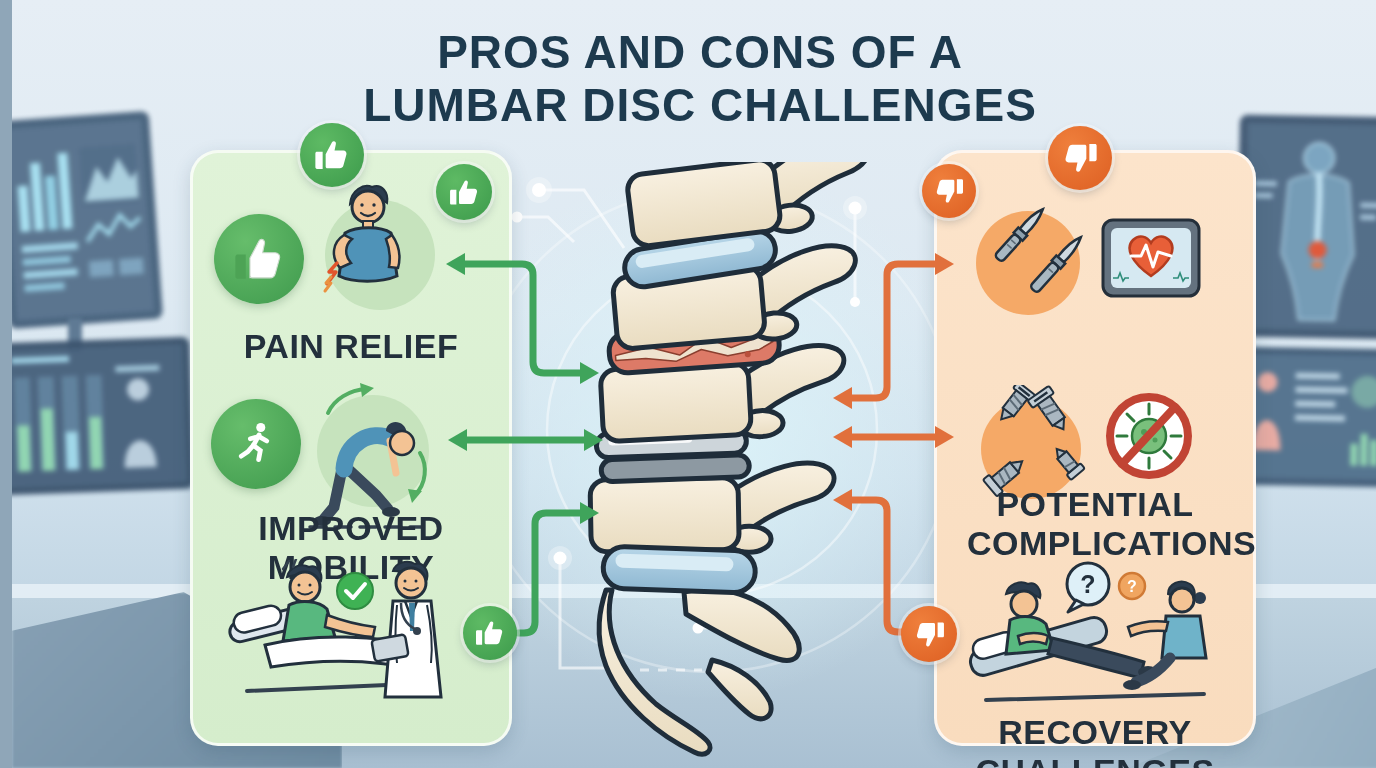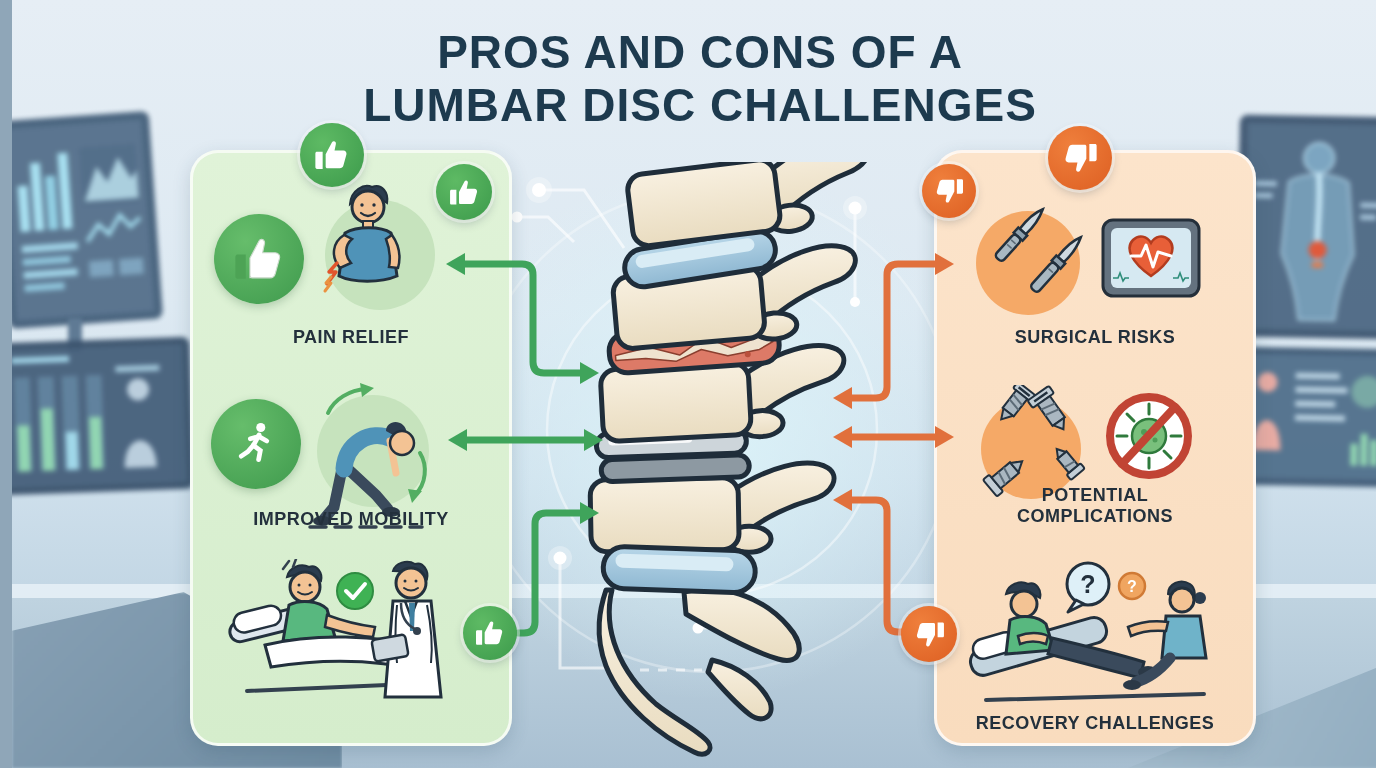--- a/index.html
+++ b/index.html
@@ -30,21 +30,21 @@
   .connectors{z-index:6;}
   
   .title{position:absolute;left:0;top:26px;width:1376px;text-align:center;z-index:7;
          color:#1d3a4e;font-weight:bold;font-size:46px;line-height:1.16;letter-spacing:1px;margin:0;}
   
   .panel{position:absolute;top:150px;width:322px;height:596px;border-radius:28px;z-index:2;
          box-shadow:0 6px 18px rgba(40,70,95,.18);}
   .panel-pros{left:178px;background:linear-gradient(180deg,#e0f3d8,#d5edcc);border:3px solid rgba(255,255,255,.75);}
   .panel-cons{left:922px;background:linear-gradient(180deg,#fce4cb,#f9dcbe);border:3px solid rgba(255,255,255,.75);}
   .panel-label{position:absolute;left:0;width:100%;text-align:center;font-weight:bold;
-               font-size:18px;color:#23303c;letter-spacing:.5px;line-height:1.15;}
+               font-size:34px;color:#23303c;letter-spacing:.5px;line-height:1.15;}
   .backdrop-circle{position:absolute;border-radius:50%;}
   .bd-green{background:#c6e3bd;}
   .bd-orange{background:#f5a967;}
   .circle-icon{position:absolute;border-radius:50%;display:flex;align-items:center;justify-content:center;
                background:radial-gradient(circle at 35% 30%,#66bd6b,#3f9a4d);box-shadow:0 3px 8px rgba(40,90,50,.25);}
   .scene{position:absolute;}
   
   .badge{position:absolute;border-radius:50%;display:flex;align-items:center;justify-content:center;z-index:8;
          box-shadow:0 0 0 3px rgba(255,255,255,.4),0 4px 10px rgba(40,60,80,.25);}
   .badge-green{background:radial-gradient(circle at 35% 30%,#5eba64,#3c9a4b);}
@@ -260,21 +260,20 @@
       </g>
     </svg>
     <svg class="scene" style="left:163px;top:65px;" width="102" height="82" viewBox="0 0 100 82">
       <rect x="2" y="2" width="96" height="76" rx="10" fill="#64727f" stroke="#242f3a" stroke-width="3"></rect>
       <rect x="10" y="10" width="80" height="60" rx="6" fill="#d6e9f2"></rect>
       <path d="M50 58 C30 44 24 30 32 22 C38 16 46 18 50 25 C54 18 62 16 68 22 C76 30 70 44 50 58 Z" fill="#e85f38" stroke="#b33c1f" stroke-width="2.5"></path>
       <polyline points="30,38 40,38 45,27 52,49 57,34 70,38" fill="none" stroke="#ffffff" stroke-width="3" stroke-linecap="round" stroke-linejoin="round"></polyline>
       <polyline points="12,60 17,60 19,55 22,63 24,60 28,60" fill="none" stroke="#2e8d7a" stroke-width="1.6"></polyline>
       <polyline points="72,60 77,60 79,55 82,63 84,60 88,60" fill="none" stroke="#2e8d7a" stroke-width="1.6"></polyline>
     </svg>
-    <div class="panel-label" style="top:174px;">SURGICAL RISKS</div>
 
     <div class="backdrop-circle bd-orange" style="left:44px;top:246px;width:100px;height:100px;"></div>
     <svg class="scene" style="left:40px;top:232px;" width="120" height="118" viewBox="0 0 120 118">
       <g stroke="#22303d" stroke-width="2">
         <g transform="translate(16 6) rotate(38 30 20)">
           <rect x="8" y="0" width="22" height="8" rx="2" fill="#c3ced6"></rect>
             <line x1="12" y1="4" x2="26" y2="4" stroke-width="2.5"></line>
           <rect x="12" y="8" width="14" height="22" fill="#aab7c1"></rect>
           <line x1="12" y1="13" x2="26" y2="16" stroke="#5c6b77"></line>
             <line x1="12" y1="19" x2="26" y2="22" stroke="#5c6b77"></line>

